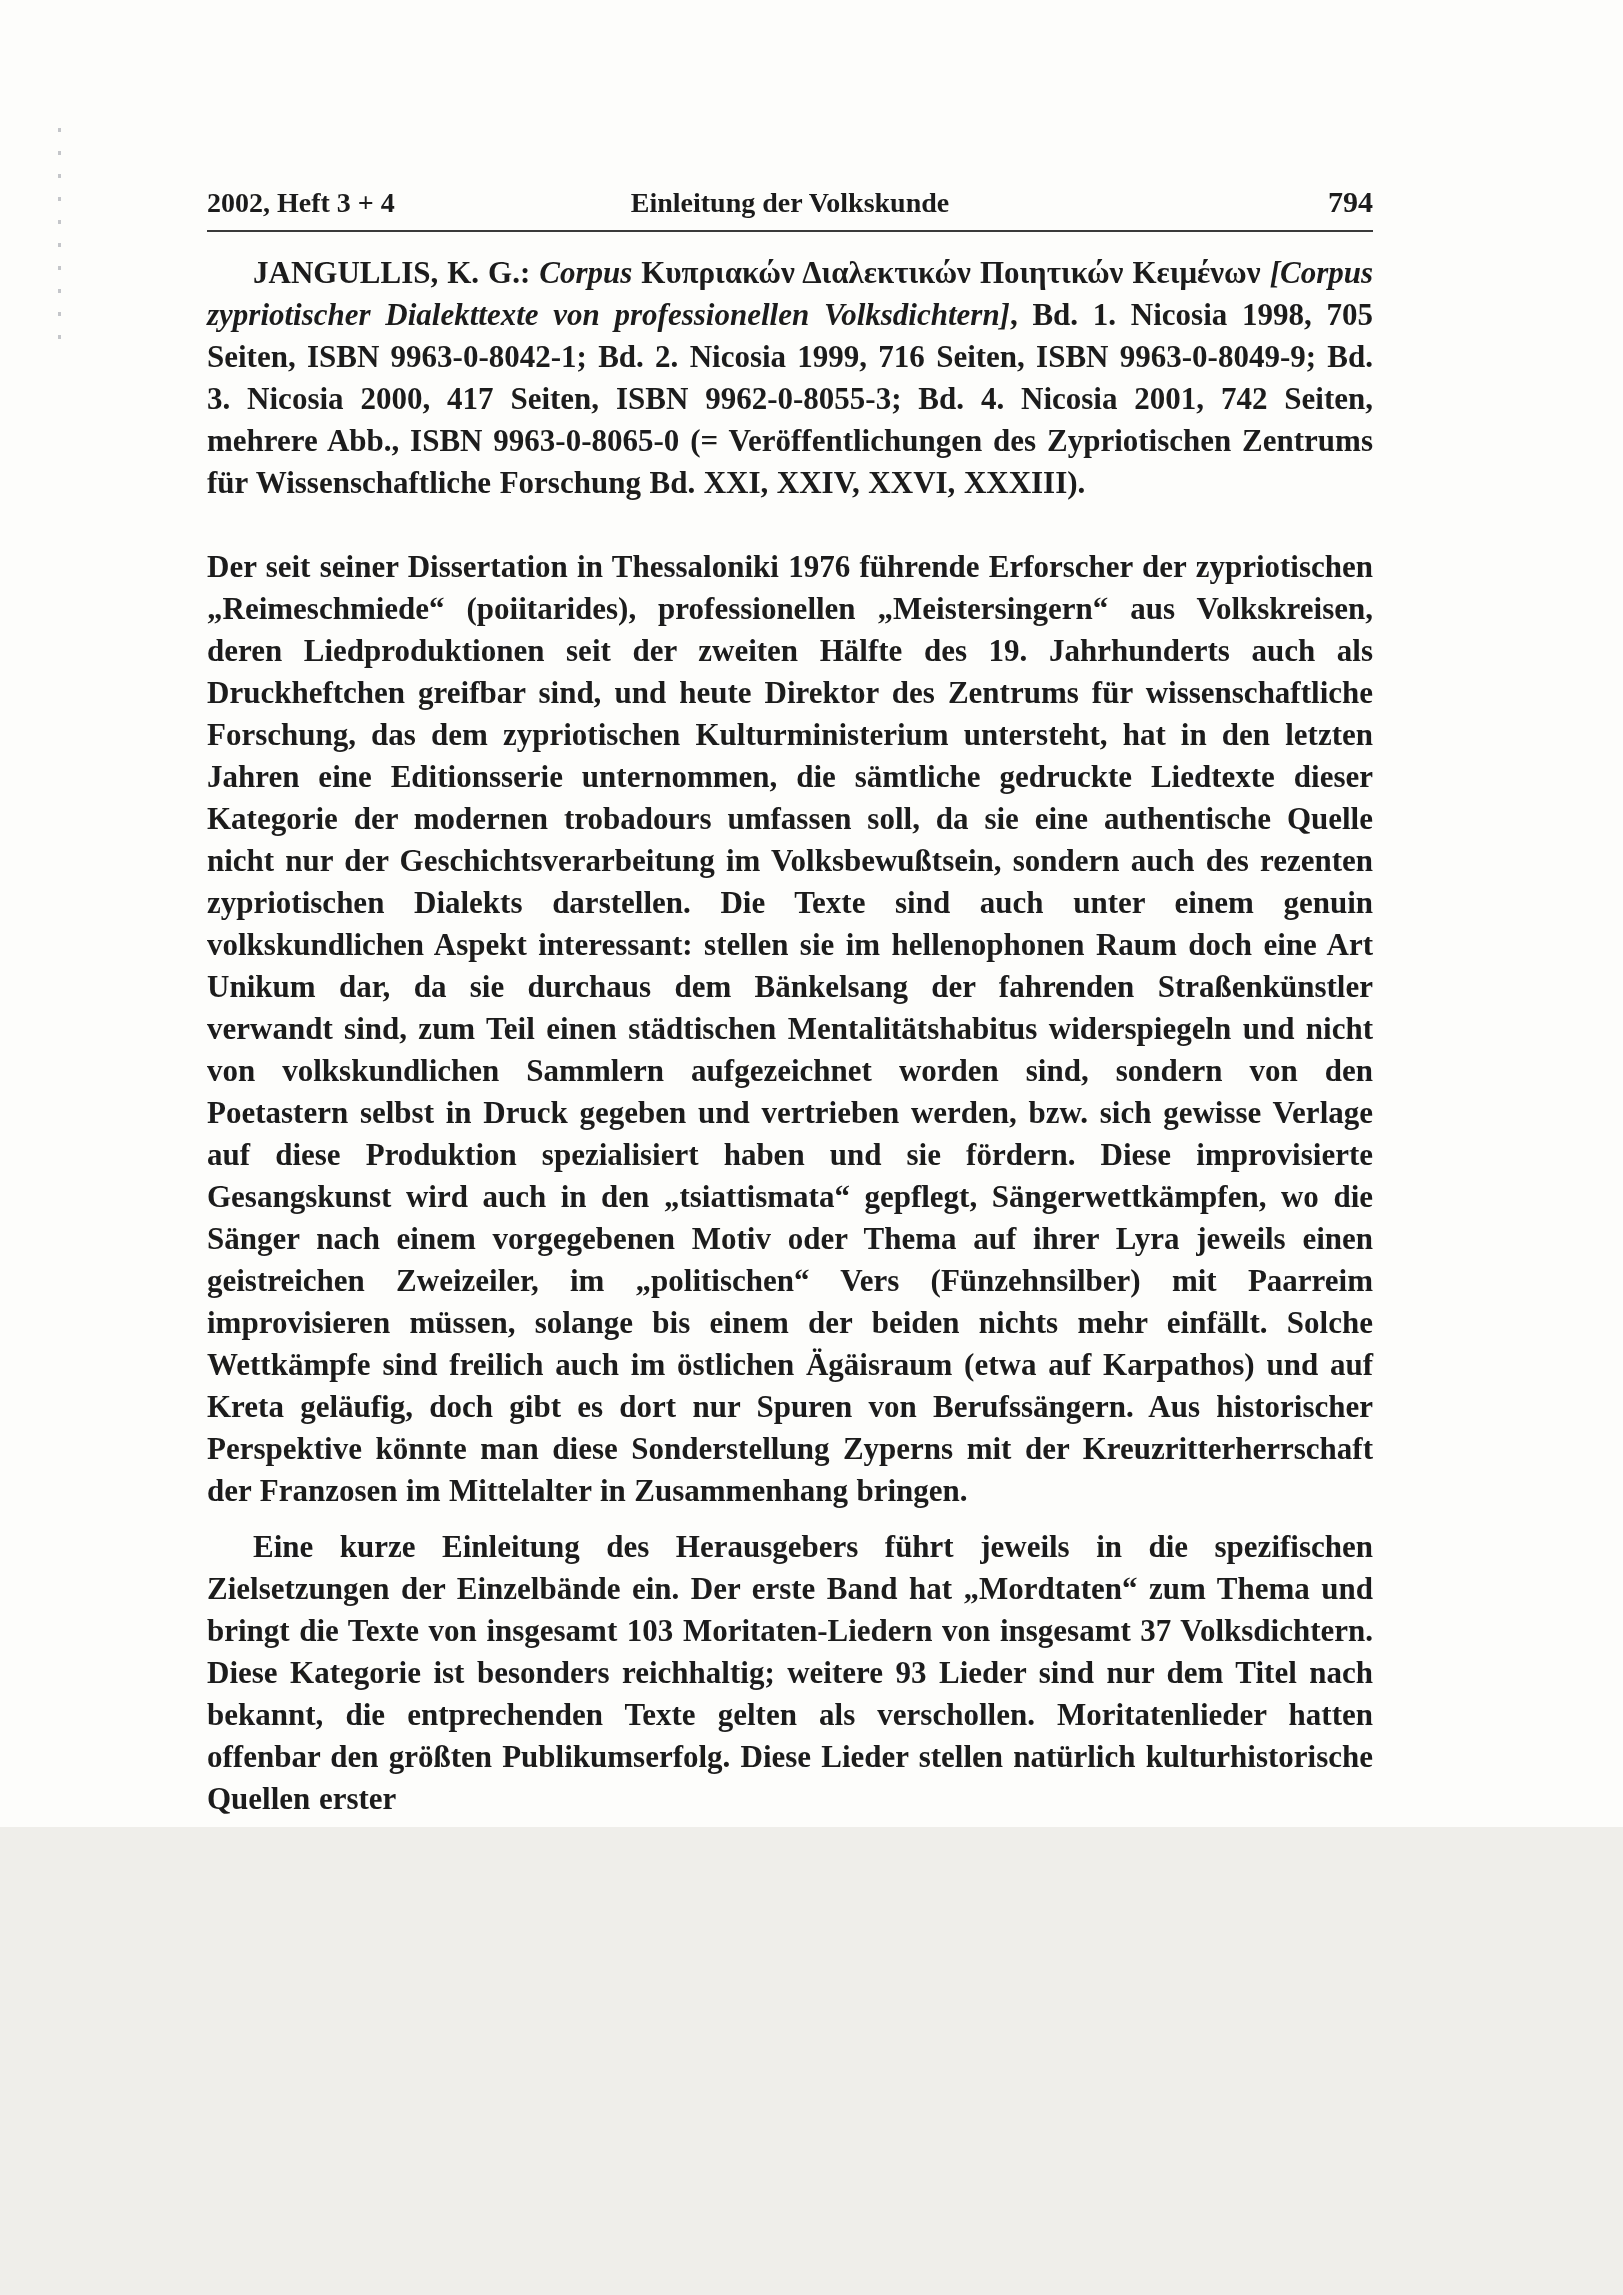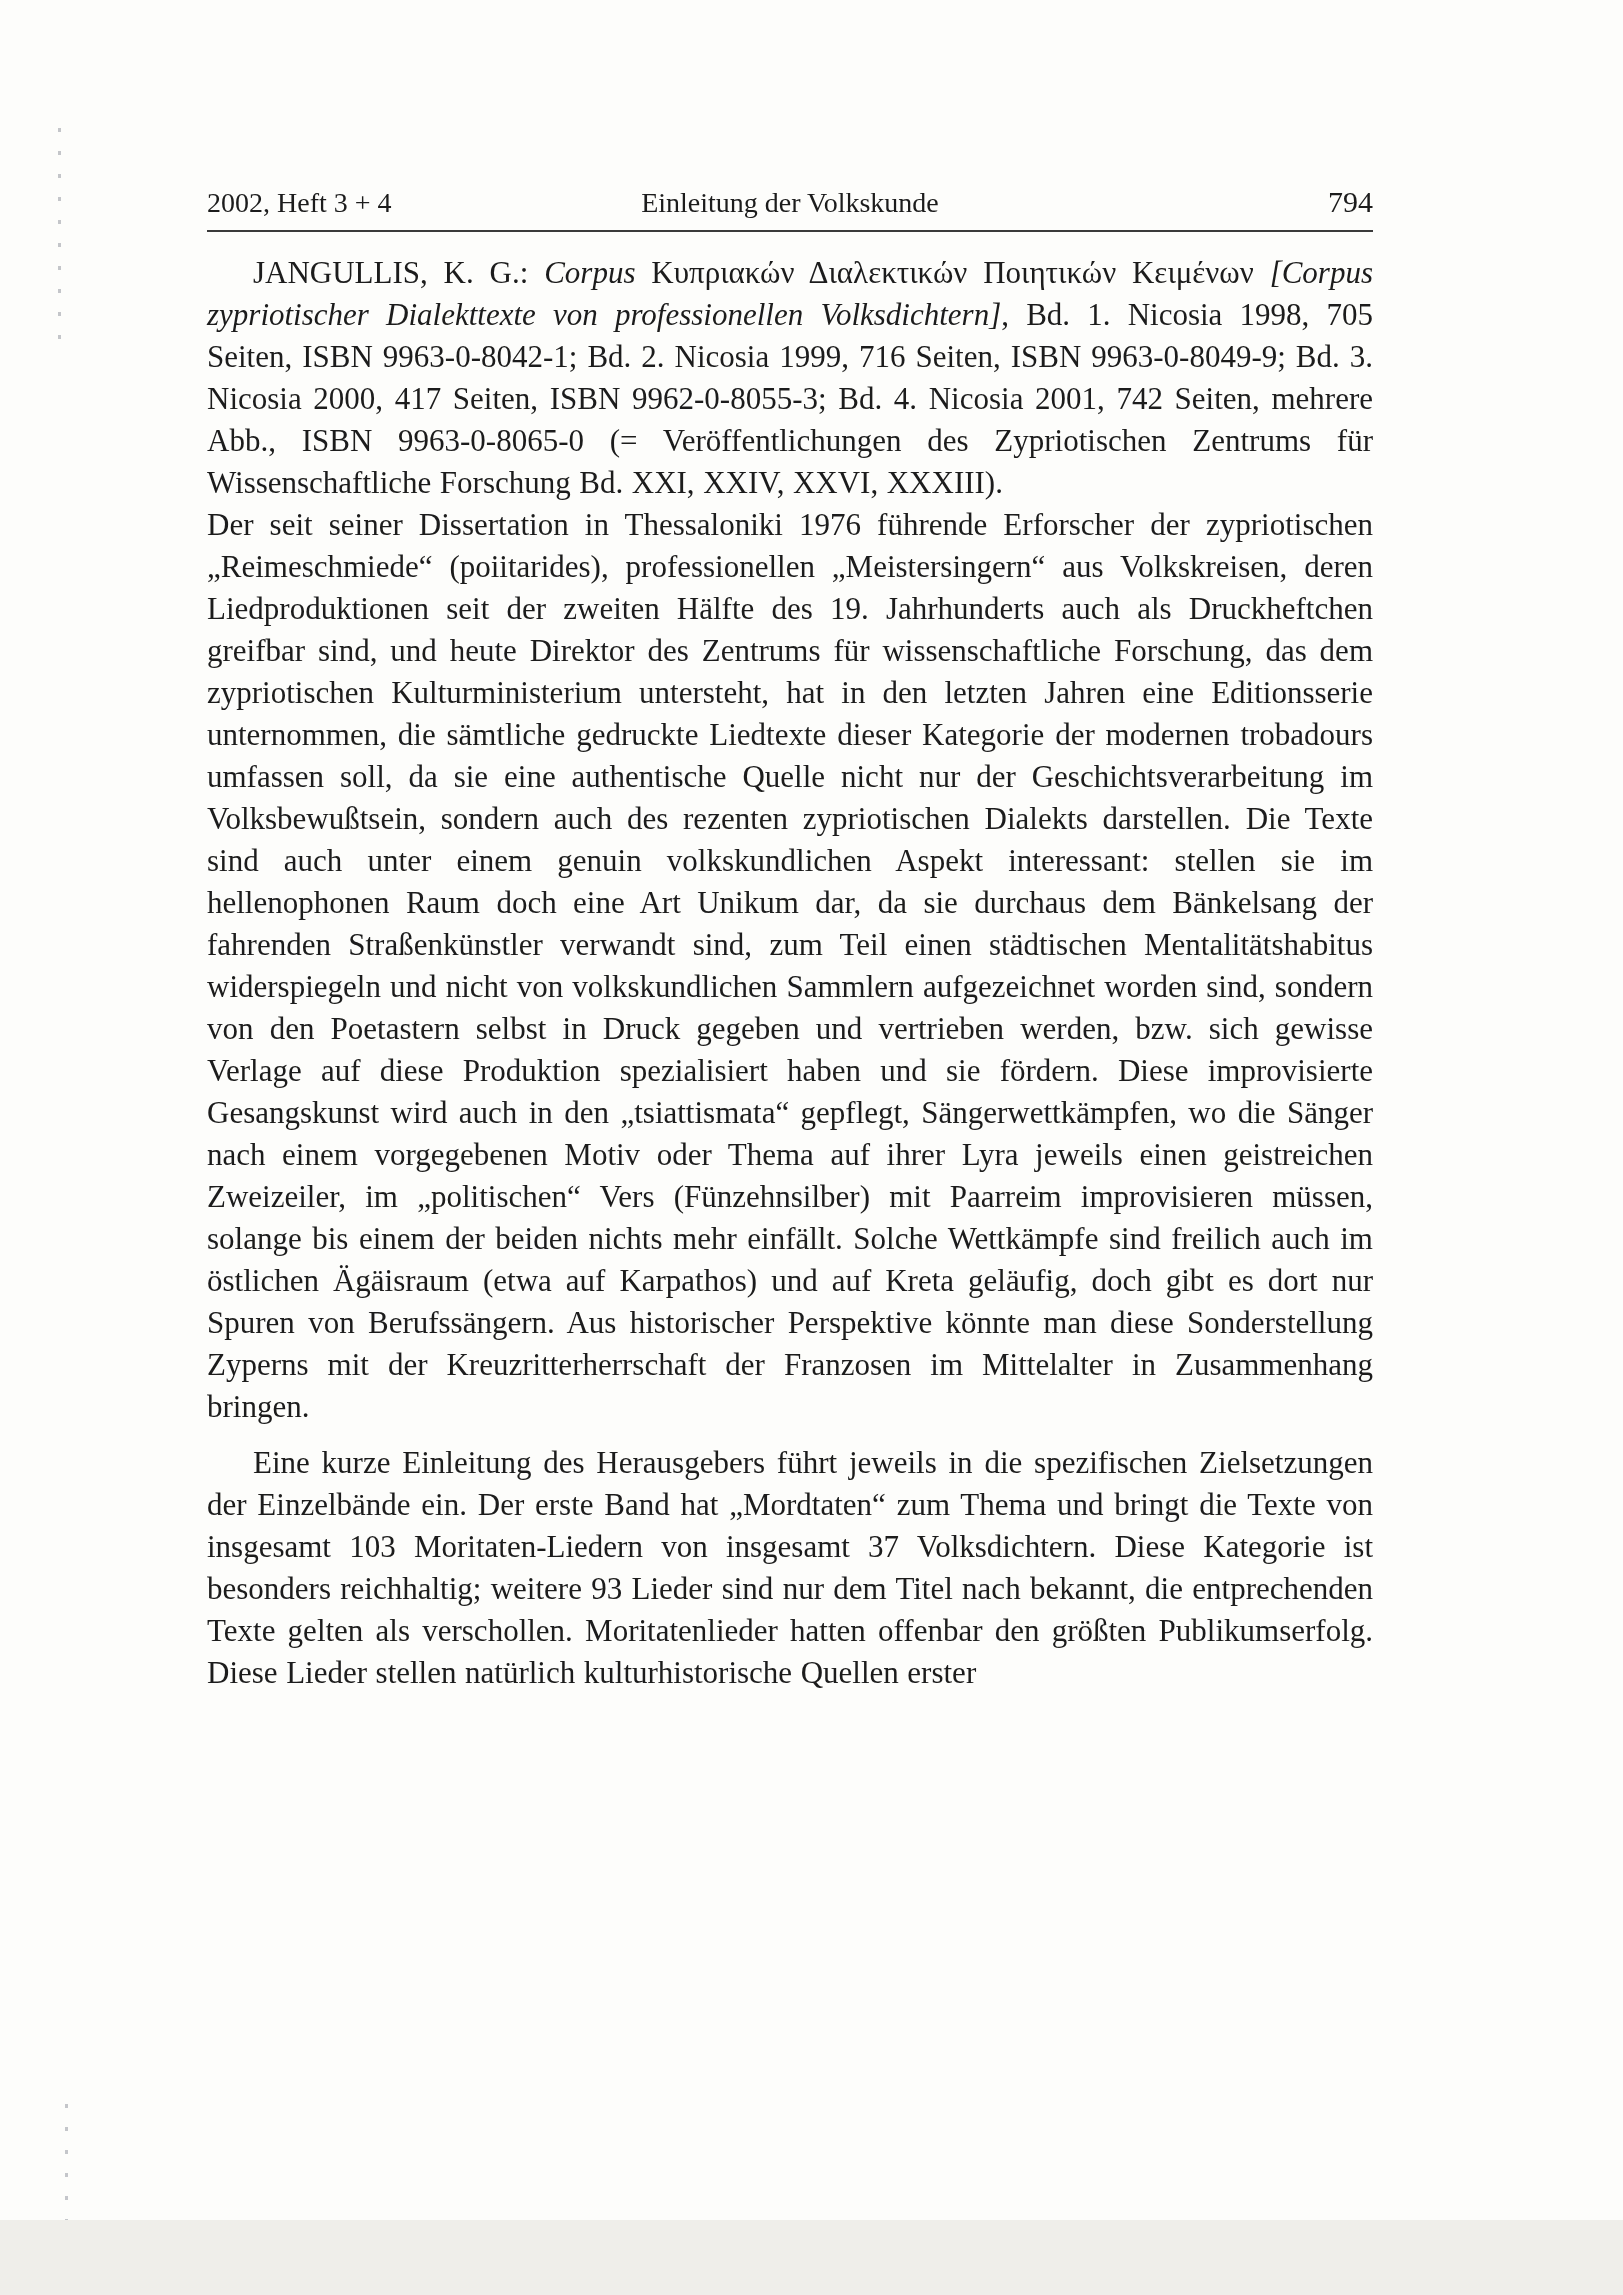--- a/index.html
+++ b/index.html
@@ -8,24 +8,25 @@
   }
   body {
     width: 1623px;
     height: 2295px;
     background: #efeeea;
     font-family: "Liberation Serif", serif;
   }
   .page {
     position: relative;
     width: 1623px;
-    height: 2220px;
+    height: 1827px;
     background: #fdfdfb;
     color: #1c1c1c;
     overflow: hidden;
+    font-weight: bold;
   }
   
   .artifact {
     position: absolute;
     width: 3.2px;
     background: repeating-linear-gradient(
       to bottom,
       rgba(90, 95, 110, 0.35) 0 4px,
       transparent 4px 23px
     );
@@ -64,20 +65,21 @@
     -webkit-hyphens: auto;
     word-spacing: 0.8px;
     margin: 0;
   }
   .citation {
     margin-top: 20px;
     text-indent: 46px;
   }
   .it { font-style: italic; }
   .para-noindent {
+    margin-top: 42px;
     text-indent: 0;
   }
   .para-indent {
     margin-top: 14px;
     text-indent: 46px;
   }
 </style>
 </head>
 <body>
 

